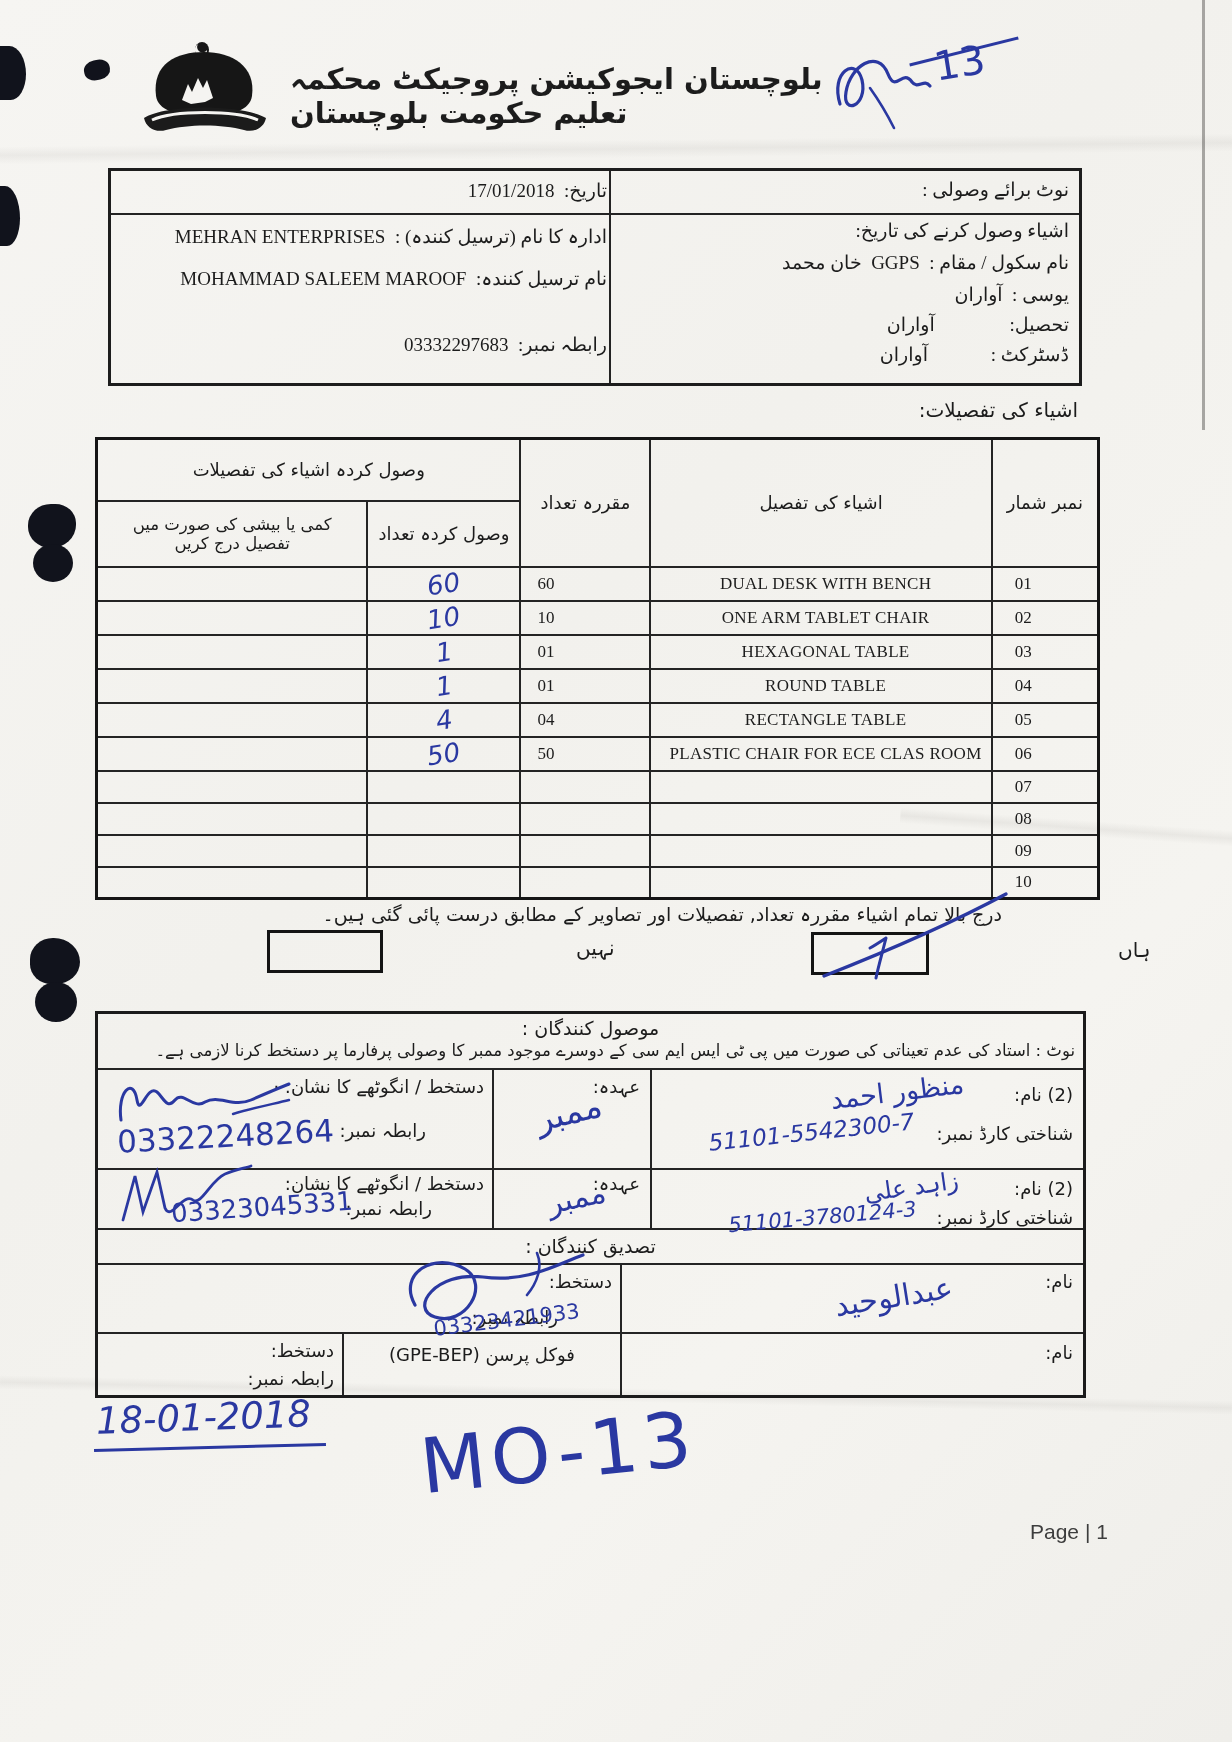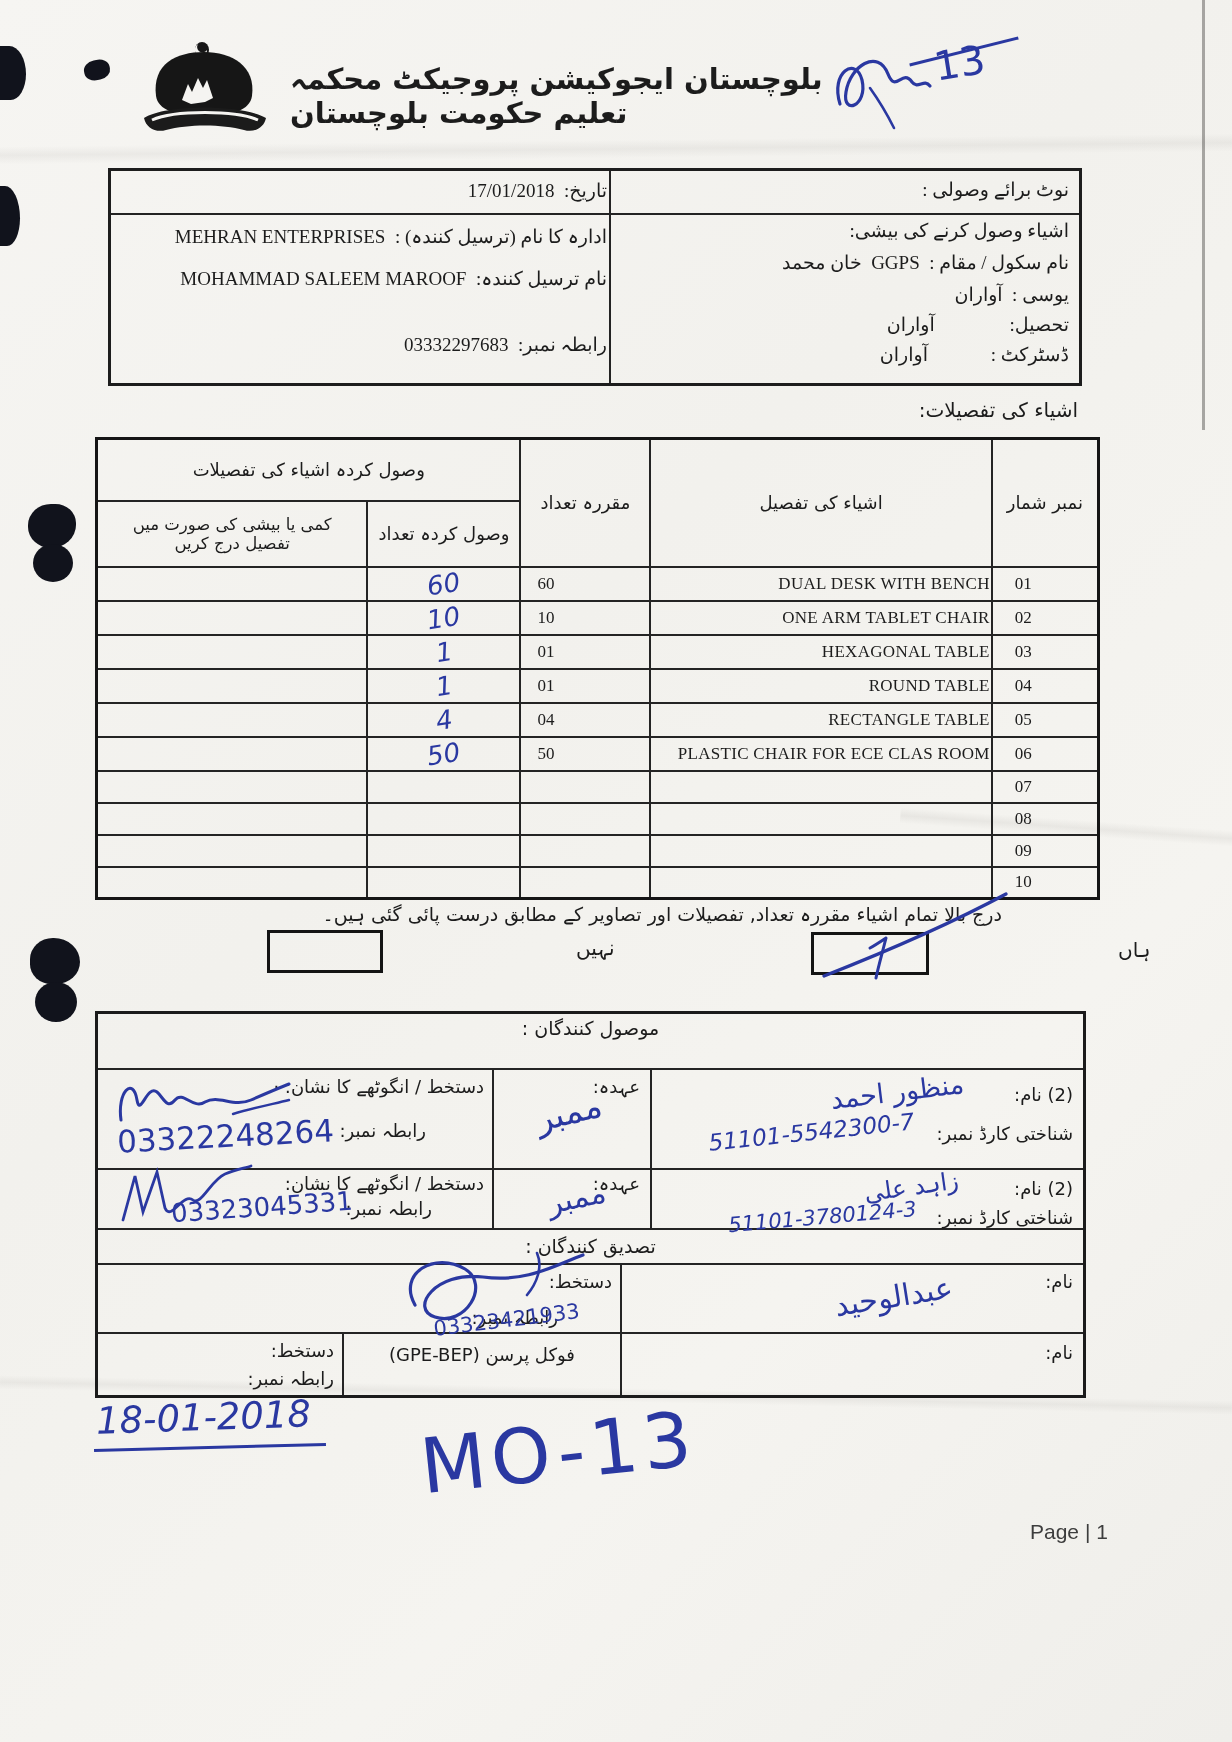--- a/index.html
+++ b/index.html
@@ -18,21 +18,21 @@
   #infobox{left:108px;top:168px;width:968px;height:212px;border:3px solid #1d1d1d;}
   #infobox .vdiv{position:absolute;left:498px;top:0;bottom:0;width:2px;background:#232323;}
   #infobox .hline{position:absolute;left:0;top:42px;width:100%;height:2px;background:#232323;}
   .ibrow{position:absolute;direction:rtl;font-size:19px;white-space:nowrap;}
   
   table.items{border-collapse:collapse;table-layout:fixed;width:1005px;}
   table.items th,table.items td{border:2px solid #242424;overflow:visible;}
   table.items{border:3px solid #151515;}
   table.items th{font-weight:normal;font-size:18px;}
   td.serial{font-size:17px;text-align:left;padding-left:22px;font-family:"Liberation Serif",serif;}
-  td.item{font-size:17px;text-align:right;padding-left:10px;letter-spacing:.3px;font-family:"Liberation Serif",serif;}
+  td.item{font-size:17px;text-align:center;padding-left:10px;letter-spacing:.3px;font-family:"Liberation Serif",serif;}
   td.fixed{font-size:17px;text-align:left;padding-left:16px;font-family:"Liberation Serif",serif;}
   td.recv{text-align:center;}
   td.recv .hw{display:inline-block;font-size:26px;transform:rotate(-9deg);}
   
   #rectab{left:95px;top:992px;width:985px;border:3px solid #1b1b1b;background:transparent;margin-top:19px;}
   .rrow{display:flex;direction:rtl;border-bottom:2px solid #242424;box-sizing:border-box;}
   .rrow:last-child{border-bottom:none;}
   .rcell{box-sizing:border-box;position:relative;}
   .bl{border-left:2px solid #242424;}
   .lbl{font-size:18px;}
@@ -91,21 +91,21 @@
     </div>
     <div class="ibrow" style="right:472px;top:162px;">
       <span>رابطہ نمبر:</span>&nbsp;
       <span class="lat" style="font-size:19px;">03332297683</span>
     </div>
 
     <div class="ibrow" style="right:10px;top:7px;">
       <span>نوٹ برائے وصولی :</span>
     </div>
     <div class="ibrow" style="right:10px;top:48px;">
-      <span>اشیاء وصول کرنے کی بیشی:</span>
+      <span>اشیاء وصول کرنے کی تاریخ:</span>
     </div>
     <div class="ibrow" style="right:10px;top:80px;">
       <span>نام سکول / مقام :</span>&nbsp;
       <span class="lat" style="font-size:19px;text-align:center;">GGPS</span>&nbsp;
       <span>خان محمد</span>
     </div>
     <div class="ibrow" style="right:10px;top:112px;">
       <span>یوسی :</span>&nbsp;
       <span>آواران</span>
     </div>
@@ -219,20 +219,21 @@
   <svg class="svgsig" style="left:790px;top:872px;" width="240" height="112" viewBox="0 0 240 112">
     <path d="M34,104 C90,82 160,52 216,22" stroke="#2a38a1" stroke-width="3.4" fill="none" stroke-linecap="round"></path>
     <path d="M96,66 C92,82 88,96 86,106 M96,66 C90,70 84,74 80,76" stroke="#2a38a1" stroke-width="3" fill="none" stroke-linecap="round"></path>
   </svg>
   <span class="abs u" style="left:576px;top:936px;font-size:20px;">نہیں</span>
   <div class="chkbox" style="left:267px;top:930px;width:110px;height:37px;"></div>
 
   <div class="abs" id="rectab">
     <div style="height:56px;border-bottom:2px solid #242424;box-sizing:border-box;">
       <div class="u" style="text-align:center;font-size:19px;padding-top:3px;">موصول کنندگان :</div>
+      <div class="u" style="text-align:right;font-size:16.5px;padding:2px 8px 0 0;">نوٹ :  استاد کی عدم تعیناتی کی صورت میں پی ٹی ایس ایم سی کے دوسرے موجود ممبر کا وصولی پرفارما پر دستخط کرنا لازمی ہے۔</div>
     </div>
 
     <div class="rrow" style="height:100px;">
       <div class="rcell bl" style="width:433px;">
         <div class="u" style="padding:6px 10px 0 0;font-size:18px;">
           <span class="lbl">(2) نام:</span>
           <span class="hwu" style="font-size:27px;display:inline-block;transform:rotate(-7deg);margin-right:44px;">منظور احمد</span>
         </div>
         <div class="u" style="padding:12px 10px 0 0;font-size:18px;">
           <span class="lbl">شناختی کارڈ نمبر:</span>

